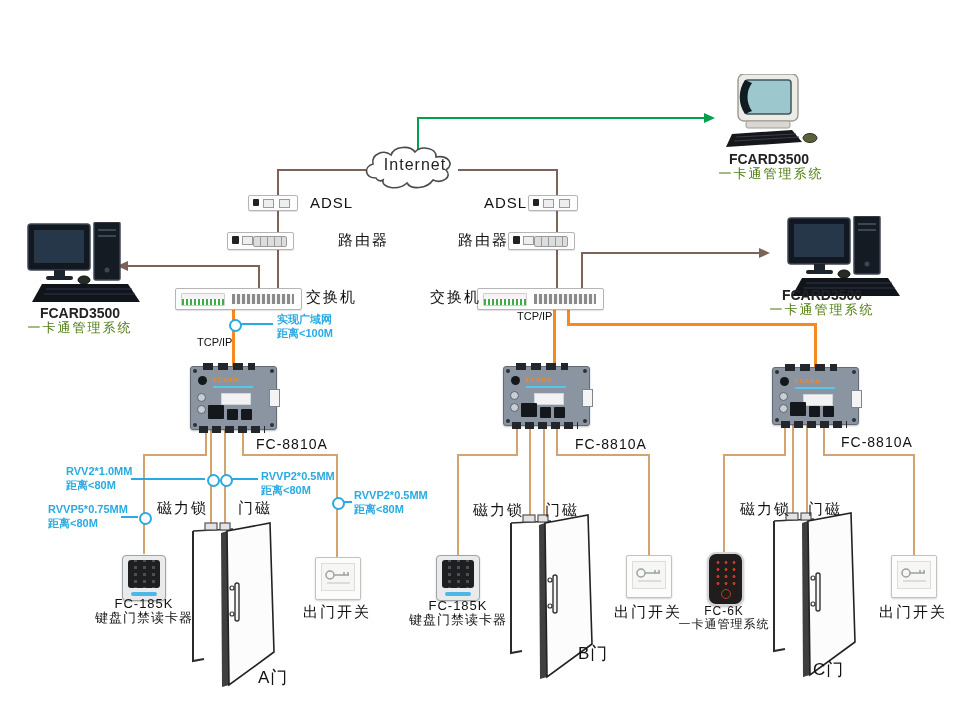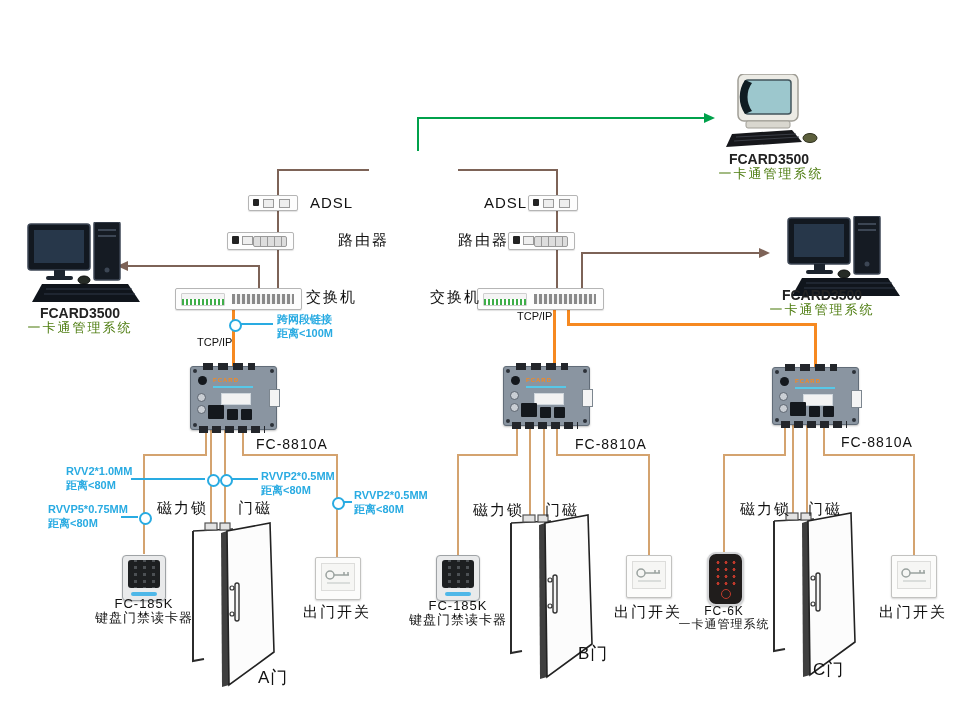--- a/index.html
+++ b/index.html
@@ -129,21 +129,21 @@
   <div class="seg tan" style="left:723px;top:454px;width:2px;height:99px"></div>
   <div class="seg tan" style="left:792px;top:422px;width:2px;height:92px"></div>
   <div class="seg tan" style="left:806px;top:422px;width:2px;height:92px"></div>
   <div class="seg tan" style="left:823px;top:422px;width:2px;height:34px"></div>
   <div class="seg tan" style="left:823px;top:454px;width:92px;height:2px"></div>
   <div class="seg tan" style="left:913px;top:454px;width:2px;height:102px"></div>
 
   <div class="marker" style="left:229px;top:319px"></div>
   <div class="seg blue" style="left:240px;top:323px;width:33px;height:1.5px"></div>
   <div class="note" style="left:277px;top:313px">
-    <div>跨网段链接</div>
+    <div>实现广域网</div>
     <div>距离&lt;100M</div>
   </div>
 
   <div class="marker" style="left:207px;top:474px"></div>
   <div class="seg blue" style="left:131px;top:478px;width:74px;height:1.5px"></div>
   <div class="note" style="left:66px;top:465px">
     <div>RVV2*1.0MM</div>
     <div>距离&lt;80M</div>
   </div>
 
@@ -161,20 +161,26 @@
     <div>距离&lt;80M</div>
   </div>
 
   <div class="marker" style="left:139px;top:512px"></div>
   <div class="seg blue" style="left:121px;top:516px;width:17px;height:1.5px"></div>
   <div class="note" style="left:48px;top:503px">
     <div>RVVP5*0.75MM</div>
     <div>距离&lt;80M</div>
   </div>
 
+  <div class="cloud-wrap" style="left:360px;top:144px;width:110px;height:48px">
+    <svg width="110" height="48" viewBox="0 0 110 48">
+      <path d="M16,34 C5,34 3,23 13,20 C11,10 24,5 31,11 C34,2 50,1 55,8 C61,1 77,4 76,13 C88,11 95,20 86,26 C93,33 82,40 73,36 C67,45 51,46 47,39 C38,47 21,44 23,36 C20,38 17,36 16,34 Z" fill="#ffffff" stroke="#4a4a4a" stroke-width="1.6"></path>
+    </svg>
+    <div class="cloud-text">Internet</div>
+  </div>
 
   <svg class="pc-svg" style="left:722px;top:74px" width="100" height="76" viewBox="0 0 100 76">
     <rect x="16" y="0" width="60" height="47" rx="6" fill="#ecebe5" stroke="#a09e96" stroke-width="1.5"></rect>
     <rect x="23" y="6" width="46" height="34" rx="3" fill="#9cc7cd" stroke="#41545b" stroke-width="1.5"></rect>
     <path d="M23,6 a30,30 0 0 0 0,34 L30,37 a24,24 0 0 1 0,-28 Z" fill="#0f1c22"></path>
     <rect x="24" y="47" width="44" height="7" rx="2" fill="#d9d7cf" stroke="#a09e96"></rect>
     <polygon points="10,60 70,56 80,68 4,73" fill="#16171b"></polygon>
     <line x1="14" y1="63" x2="74" y2="60" stroke="#3a3d45" stroke-width="1"></line>
     <line x1="12" y1="67" x2="77" y2="63" stroke="#3a3d45" stroke-width="1"></line>
     <ellipse cx="88" cy="64" rx="7" ry="4.5" fill="#5c5f3c" stroke="#2e301e"></ellipse>

